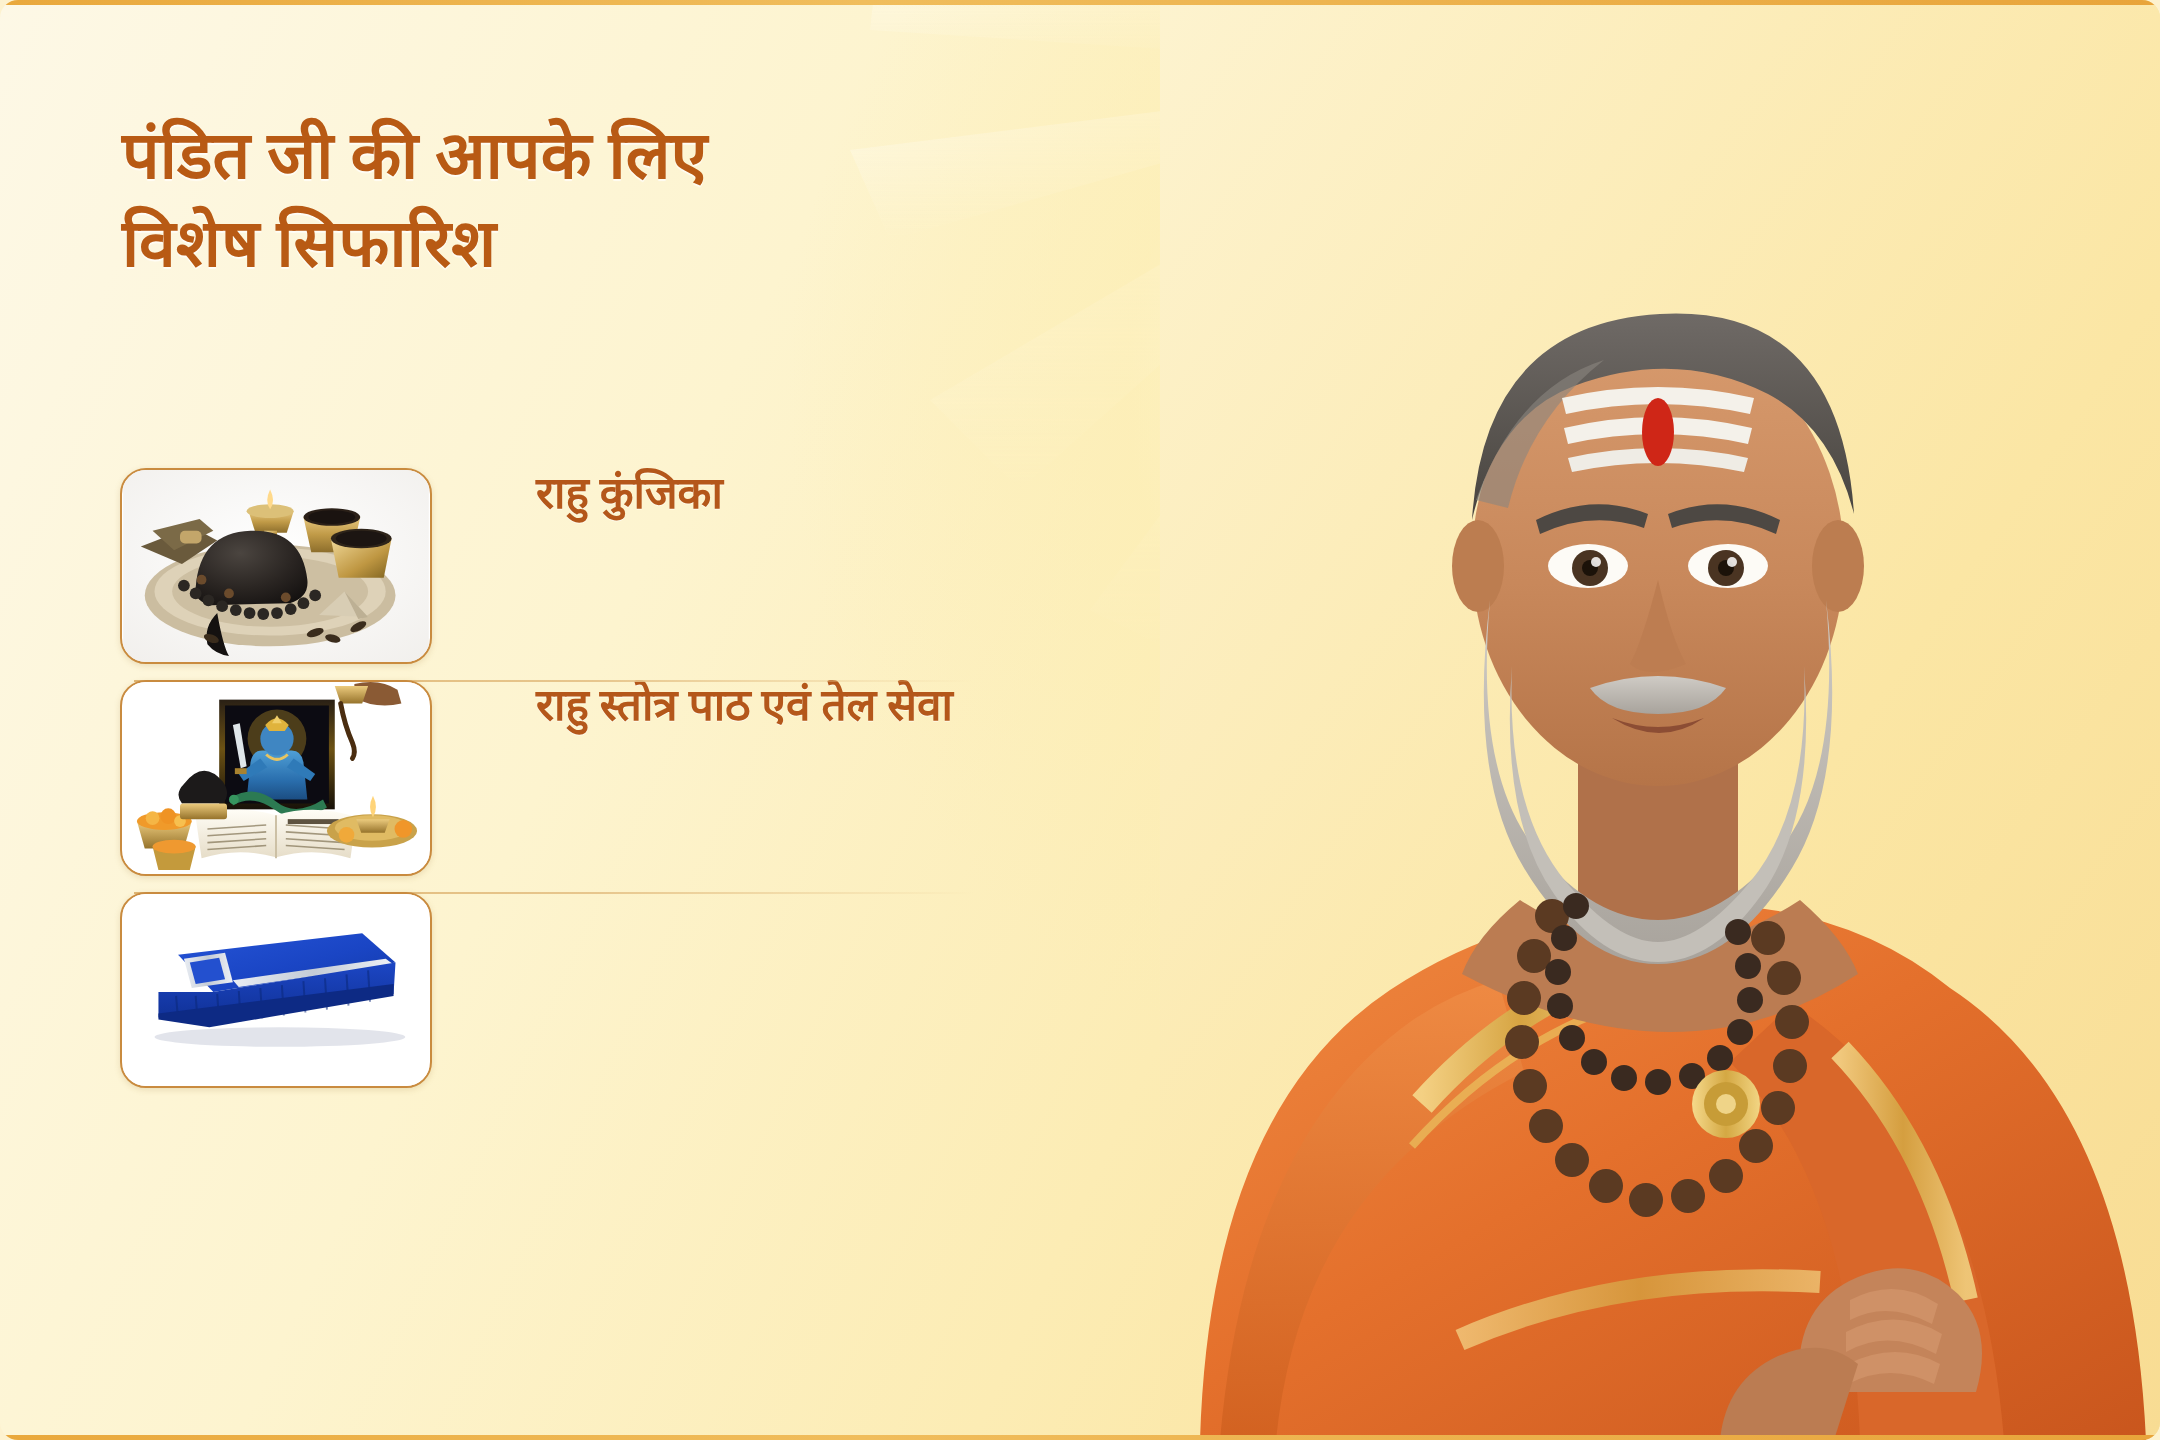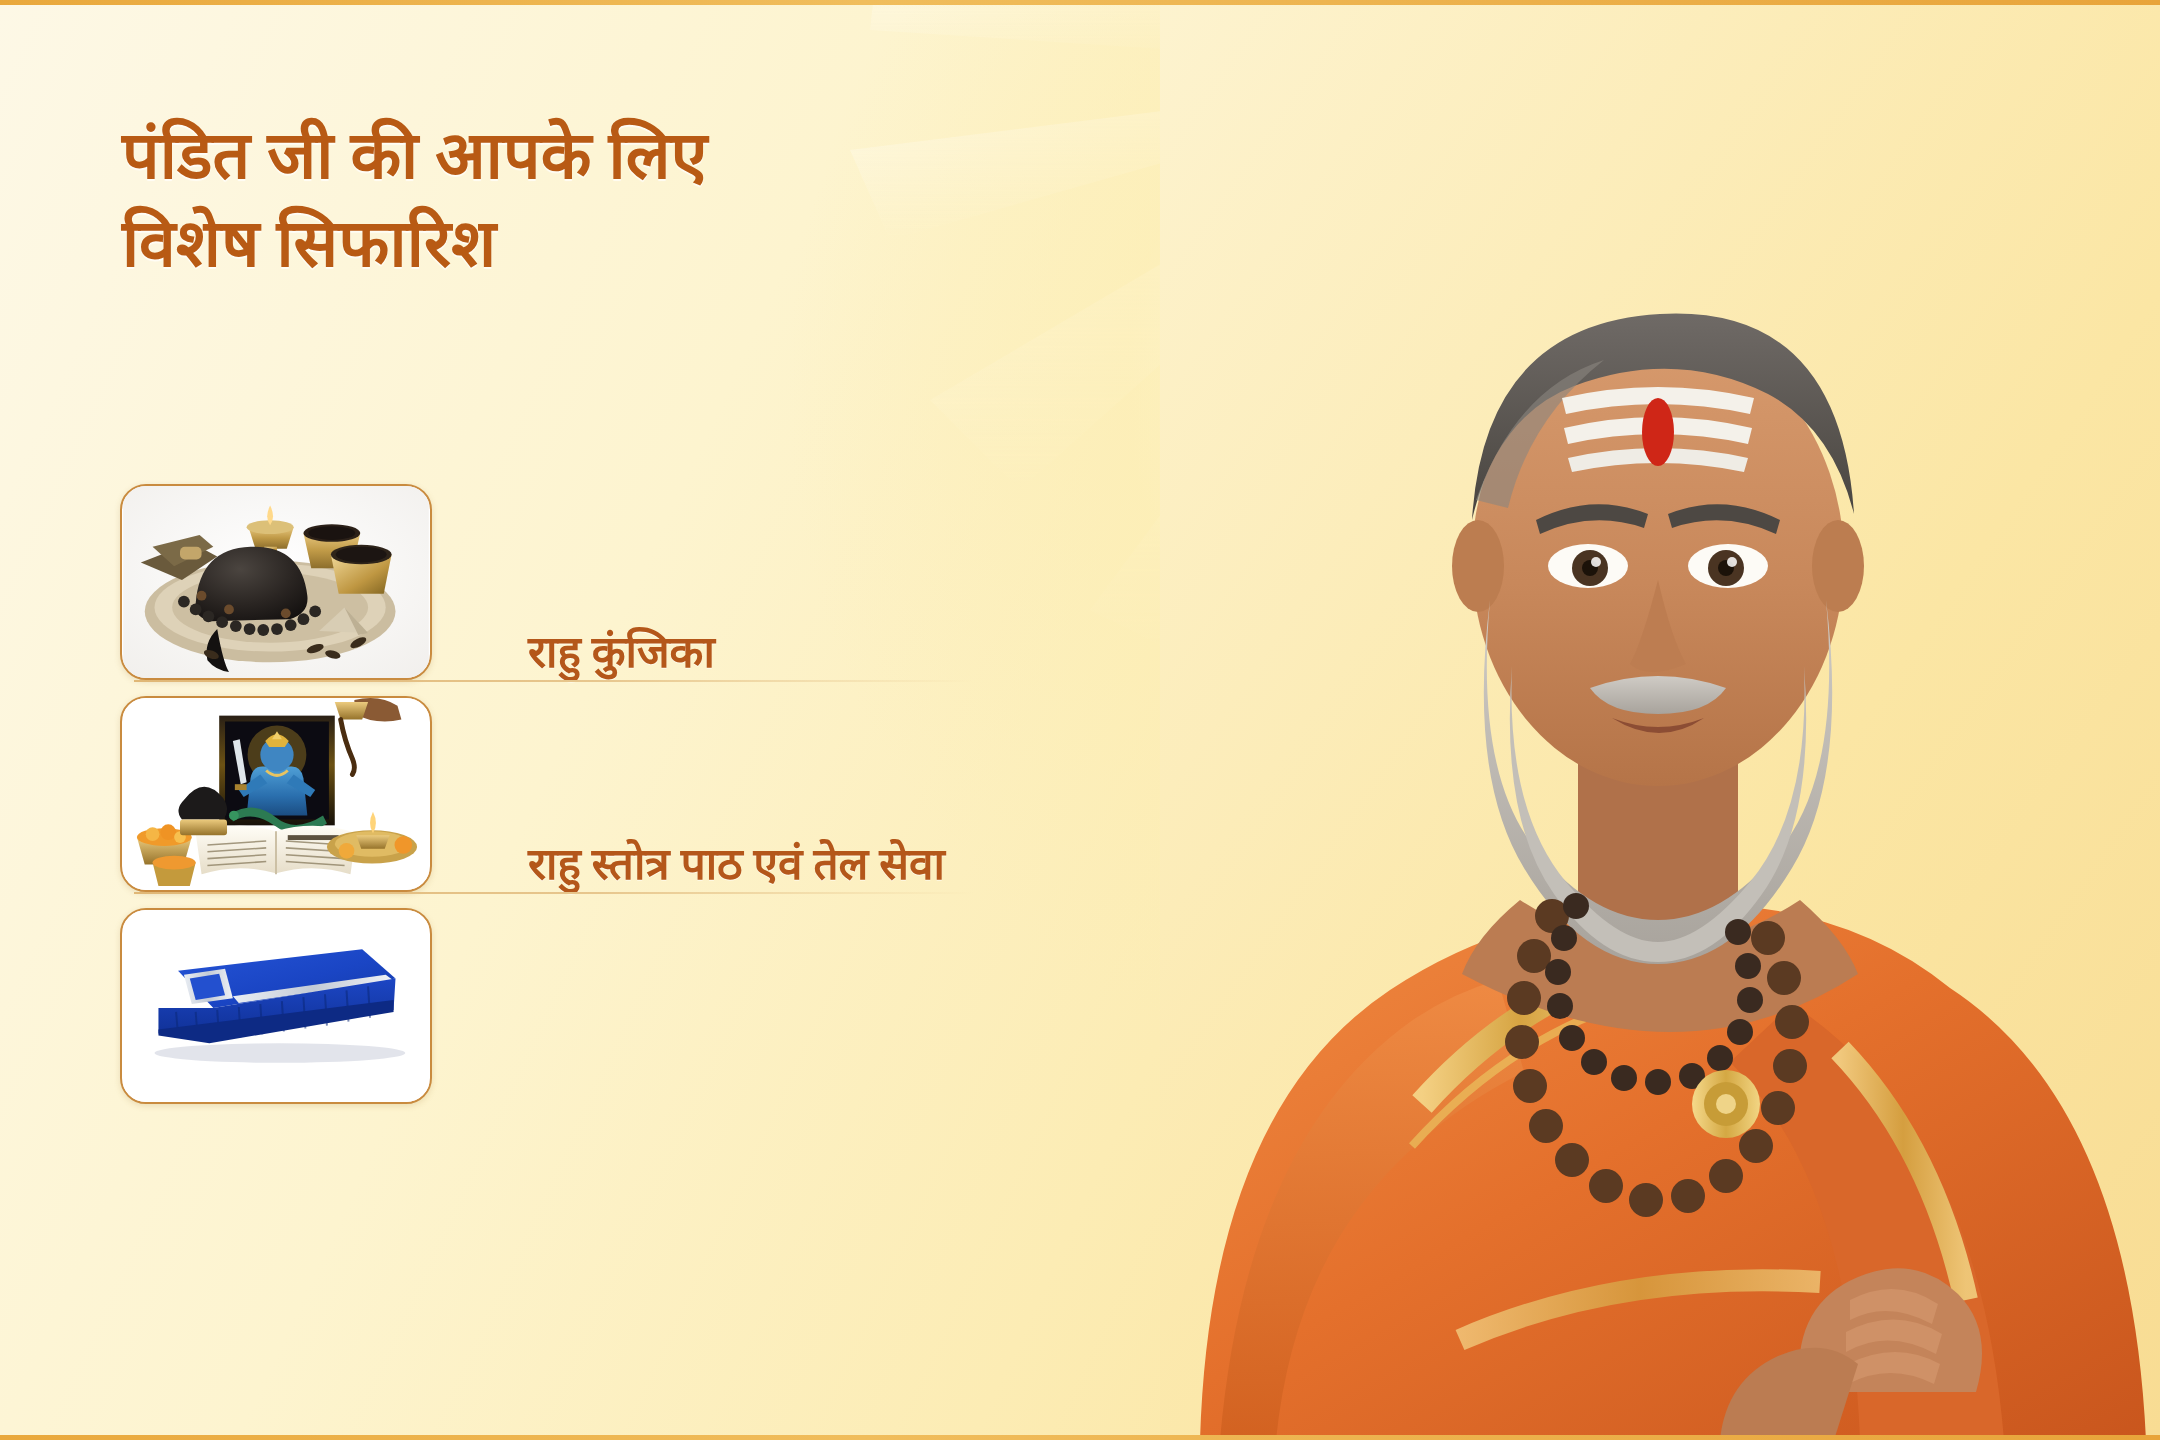--- a/index.html
+++ b/index.html
@@ -9,20 +9,21 @@
     background:#fdf2cf;
   }
 
   
   .canvas {
     position:relative;
     width:2160px; height:1440px;
     overflow:hidden;
     background:
       linear-gradient(115deg,#fdf8e6 0%,#fdf4cf 32%,#fcecb4 58%,#fbe49e 78%,#fae0a1 100%);
+    border-radius: 18px;
   }
 
   
   .edge-rule {
     position:absolute; left:0; width:100%; height:5px;
     background:linear-gradient(90deg,#e9a83c 0%,#f0bd5c 40%,#e8a43a 100%);
     z-index:40;
   }
   .edge-rule.top { top:0; }
   .edge-rule.bottom { bottom:0; }
@@ -58,23 +59,23 @@
     text-shadow:0 2px 1px rgba(255,255,255,.75);
     white-space:nowrap;
   }
 
   
   .rec-list {
     position:absolute; left:120px; top:468px; width:1040px;
   }
   .rec-row {
     position:relative;
-    display:flex; align-items:flex-end;
+    display:flex; align-items:flex-start;
     height:212px;
-    gap:0;
+    gap:8px;
   }
   .rec-row + .rec-row::before {
     content:"";
     position:absolute; left:14px; top:0;
     width:840px; height:2px;
     background:linear-gradient(90deg,#e0b776 0%,#e7c68d 55%,rgba(231,198,141,0) 100%);
   }
 
   .thumb {
     flex:0 0 auto;

